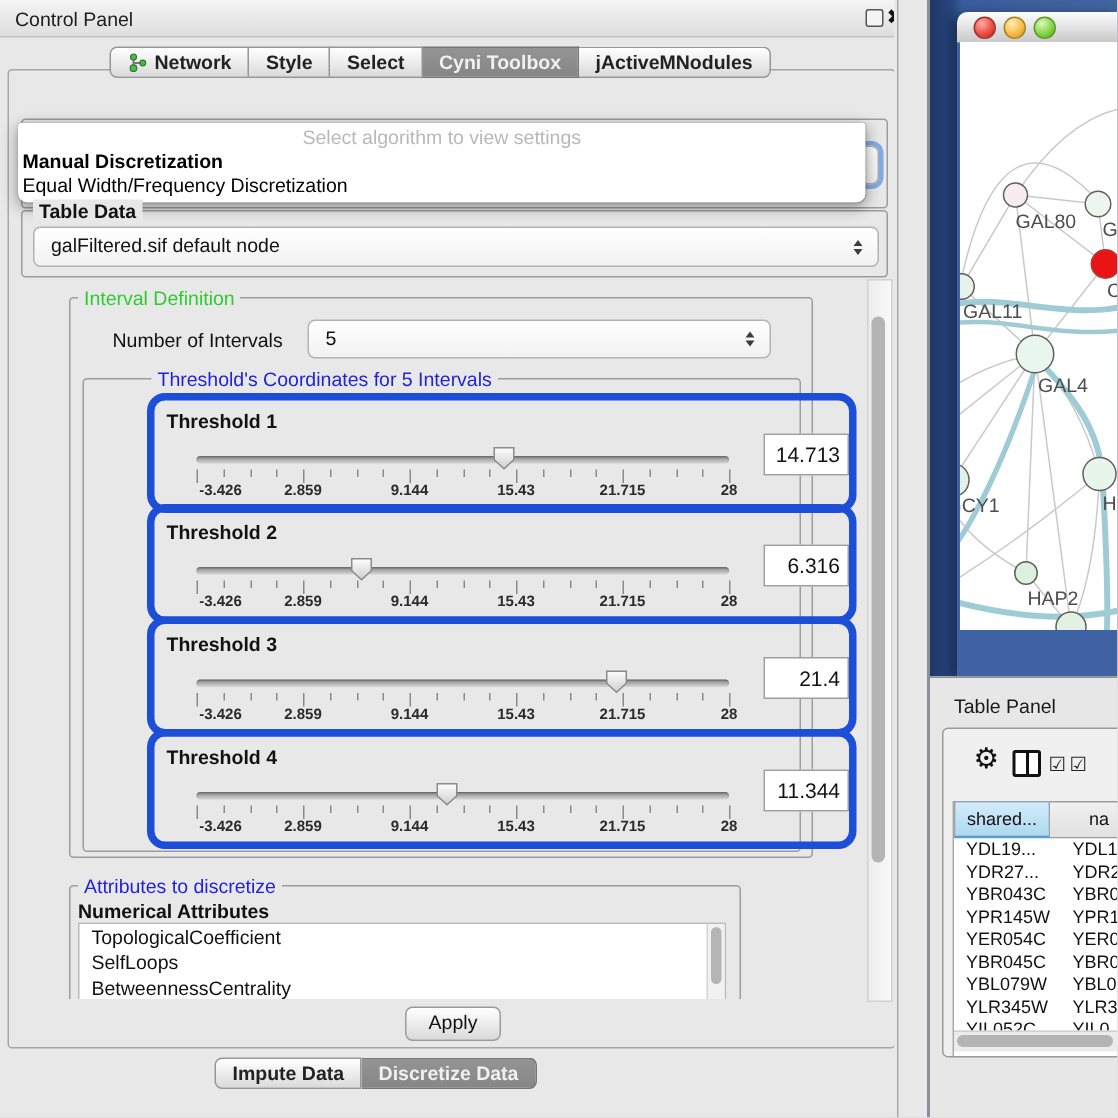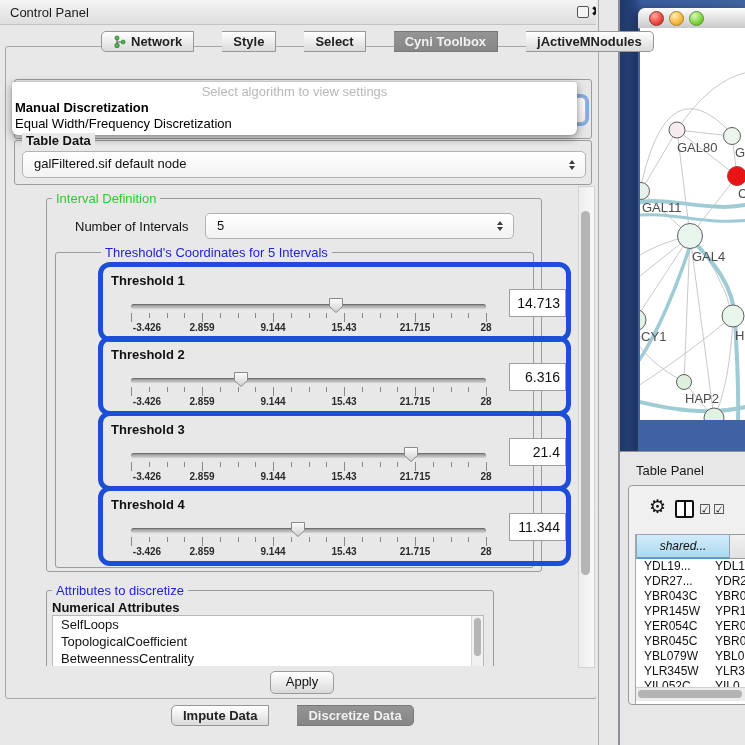--- a/index.html
+++ b/index.html
@@ -13,21 +13,21 @@
   .cp-title{left:10px;top:5px;font-size:13px;color:#1c1c1c;}
   .float-icon{left:577px;top:6px;width:10px;height:10px;border:1.5px solid #555;border-radius:2px;background:#f4f4f4;}
   .close-icon{left:591px;top:3px;font-size:14px;font-weight:bold;color:#111;}
 
   .main-panel{left:5px;top:46px;width:590px;height:651px;border:1px solid #a6a6a6;border-radius:3px;background:#e8e8e8;}
 
   
   .seg-tabs{display:flex;height:21px;z-index:30;}
   .seg{border:1px solid #979797;border-left:none;background:linear-gradient(#ffffff,#dadada);
     font-size:13px;font-weight:bold;color:#222;line-height:20px;padding:0 11px;white-space:nowrap;
-    display:flex;align-items:center;gap:5px;margin-left:28px;}
+    display:flex;align-items:center;gap:5px;}
   .seg:first-child{border-left:1px solid #979797;border-radius:5px 0 0 5px;}
   .seg:last-child{border-radius:0 5px 5px 0;}
   .seg.selected{background:linear-gradient(#949494,#868686);color:#f1f1f1;border-color:#787878;}
 
   
   .groupbox{border:1px solid #9c9c9c;border-radius:3px;}
   .grouplabel{font-size:13px;background:#e8e8e8;padding:0 4px;white-space:nowrap;z-index:5;}
   .lab-bold{font-weight:bold;}
   .lab-green{color:#2ecc2e;}
   .lab-blue{color:#2222dd;}
@@ -109,21 +109,21 @@
   .tp-title{position:absolute;left:16px;top:11px;font-size:13px;color:#1a1a1a;}
   .tp-box{position:absolute;left:8px;top:33px;width:160px;height:218px;border:1px solid #9a9a9a;
     border-radius:4px;background:#f0f0f0;}
   .gear{position:absolute;left:20px;top:9px;font-size:19px;color:#111;}
   .split-icon{position:absolute;left:46px;top:14px;width:15px;height:14px;border:2px solid #111;border-radius:2px;background:#fff;}
   .split-icon::after{content:"";position:absolute;left:50%;top:0;width:2px;height:100%;background:#111;transform:translateX(-50%);}
   .chk{position:absolute;top:16px;font-size:13px;color:#222;}
   .tp-table{position:absolute;left:6px;top:48px;width:150px;height:170px;background:#fff;border-left:1px solid #a8a8a8;}
   .th-row{position:absolute;left:0;top:0;height:25px;display:flex;}
   .th-cell{box-sizing:border-box;font-size:12px;text-align:center;line-height:22px;border:1px solid #95a6b0;}
-  .th-c1{width:94px;background:linear-gradient(#d2ecfb,#aed9ef);border-bottom:2px solid #5b9dc9;font-style:italic;}
+  .th-c1{width:64px;background:linear-gradient(#d2ecfb,#aed9ef);border-bottom:2px solid #5b9dc9;}
   .th-c2{width:77px;background:linear-gradient(#f0f0f0,#e1e1e1);border-left:none;border-color:#9a9a9a;
     text-align:left;padding-left:26px;}
   .rows{position:absolute;left:0;top:25px;width:150px;}
   .t-row{display:flex;height:15px;line-height:15px;font-size:12px;background:#fff;}
   .t-c1{width:65px;padding-left:8px;overflow:hidden;white-space:nowrap;}
   .t-c2{width:71px;padding-left:6px;overflow:hidden;white-space:nowrap;}
   .hscroll{position:absolute;left:0px;top:153px;width:150px;height:13px;background:#ececec;border-top:1px solid #d0d0d0;}
   .hscroll .thumb-h{position:absolute;left:2px;top:2px;width:104px;height:8px;background:#b4b4b4;border-radius:4px;}
 
   svg text{font-family:"Liberation Sans","DejaVu Sans",sans-serif;}
@@ -380,22 +380,22 @@
     </div>
 
     <div class="abs groupbox" style="left:34px;top:404px;width:446px;height:100px;"></div>
     <span class="abs grouplabel lab-blue" style="left:40px;top:397px;">Attributes to discretize</span>
     <span class="abs" style="left:40px;top:414px;font-size:13px;font-weight:bold;">Numerical Attributes</span>
     <div class="abs attr-list" style="left:40px;top:429px;width:430px;height:60px;">
 
       <div class="list-scroll">
           <div class="thumb-v2"></div>
         </div>
-    <div class="attr-item">SelfLoops</div>
-        <div class="attr-item">TopologicalCoefficient</div>
+    <div class="attr-item">TopologicalCoefficient</div>
+        <div class="attr-item">SelfLoops</div>
         <div class="attr-item">BetweennessCentrality</div>
       </div>
   </div>
 
   <div class="abs vscroll">
     <div class="thumb-v"></div>
   </div>
 
   <div class="abs apply-btn">Apply</div>
 

